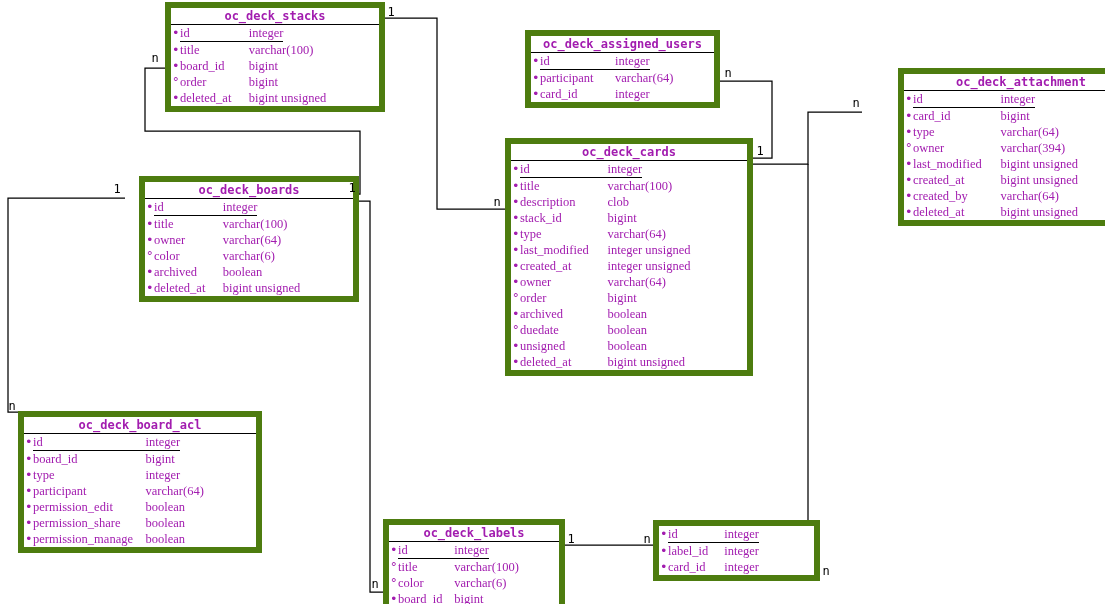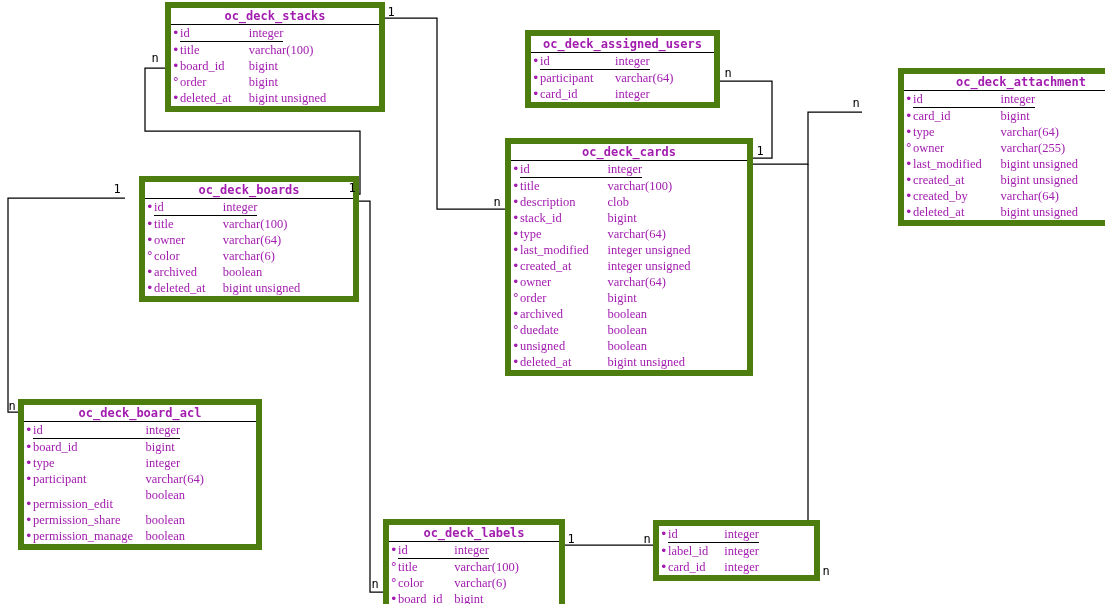--- a/index.html
+++ b/index.html
@@ -158,21 +158,21 @@
         <span class="bullet">•</span>
         <span class="pair">
           <span class="fname" style="width: 14ch;">type</span>
           <span class="ftype">varchar(64)</span>
         </span>
       </div>
       <div class="field-row">
         <span class="bullet">°</span>
         <span class="pair">
           <span class="fname" style="width: 14ch;">owner</span>
-          <span class="ftype">varchar(255)</span>
+          <span class="ftype">varchar(394)</span>
         </span>
       </div>
       <div class="field-row">
         <span class="bullet">•</span>
         <span class="pair">
           <span class="fname" style="width: 14ch;">last_modified</span>
           <span class="ftype">bigint unsigned</span>
         </span>
       </div>
       <div class="field-row">
@@ -329,21 +329,21 @@
         </span>
       </div>
       <div class="field-row">
         <span class="bullet">•</span>
         <span class="pair">
           <span class="fname" style="width: 11ch;">deleted_at</span>
           <span class="ftype">bigint unsigned</span>
         </span>
       </div>
     </div>
-    <div class="table-box" style="left: 18px; top: 399px; width: 244px;">
+    <div class="table-box" style="left: 18px; top: 411px; width: 244px;">
       <div class="table-header">oc_deck_board_acl</div>
       <div class="field-row">
         <span class="bullet">•</span>
         <span class="pair pk">
           <span class="fname" style="width: 18ch;">id</span>
           <span class="ftype">integer</span>
         </span>
       </div>
       <div class="field-row">
         <span class="bullet">•</span>
@@ -362,21 +362,21 @@
       <div class="field-row">
         <span class="bullet">•</span>
         <span class="pair">
           <span class="fname" style="width: 18ch;">participant</span>
           <span class="ftype">varchar(64)</span>
         </span>
       </div>
       <div class="field-row">
         <span class="bullet">•</span>
         <span class="pair">
-          <span class="fname" style="width: 18ch; margin-top: 9px;">permission_edit</span>
+          <span class="fname" style="width: 18ch;">permission_edit</span>
           <span class="ftype">boolean</span>
         </span>
       </div>
       <div class="field-row">
         <span class="bullet">•</span>
         <span class="pair">
           <span class="fname" style="width: 18ch;">permission_share</span>
           <span class="ftype">boolean</span>
         </span>
       </div>

